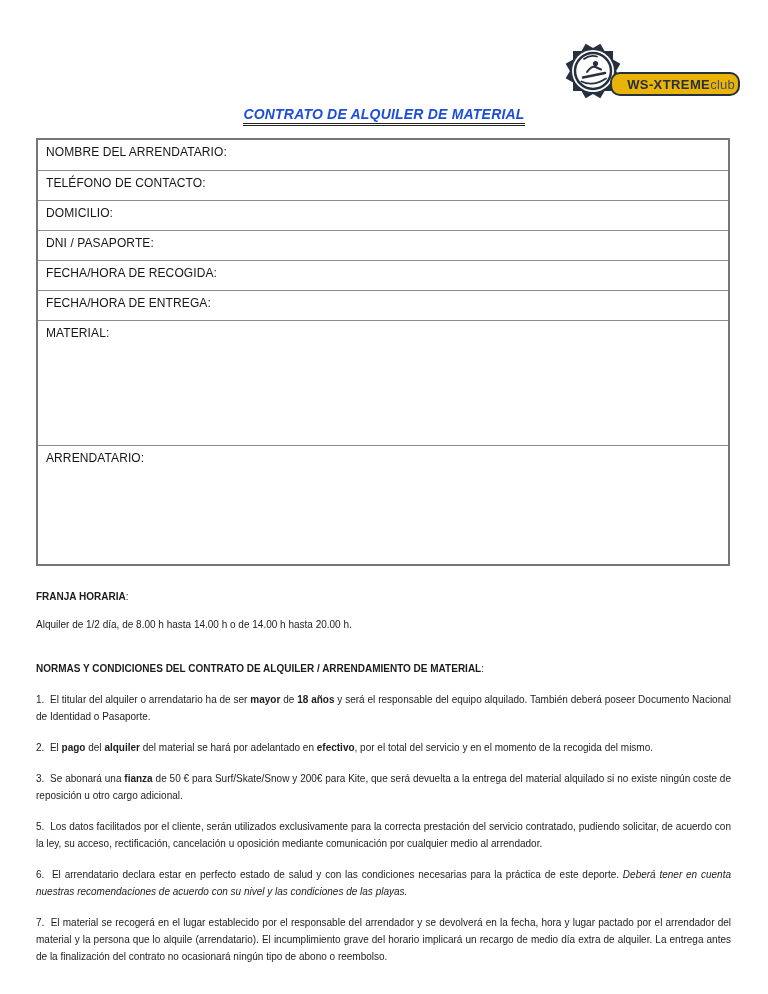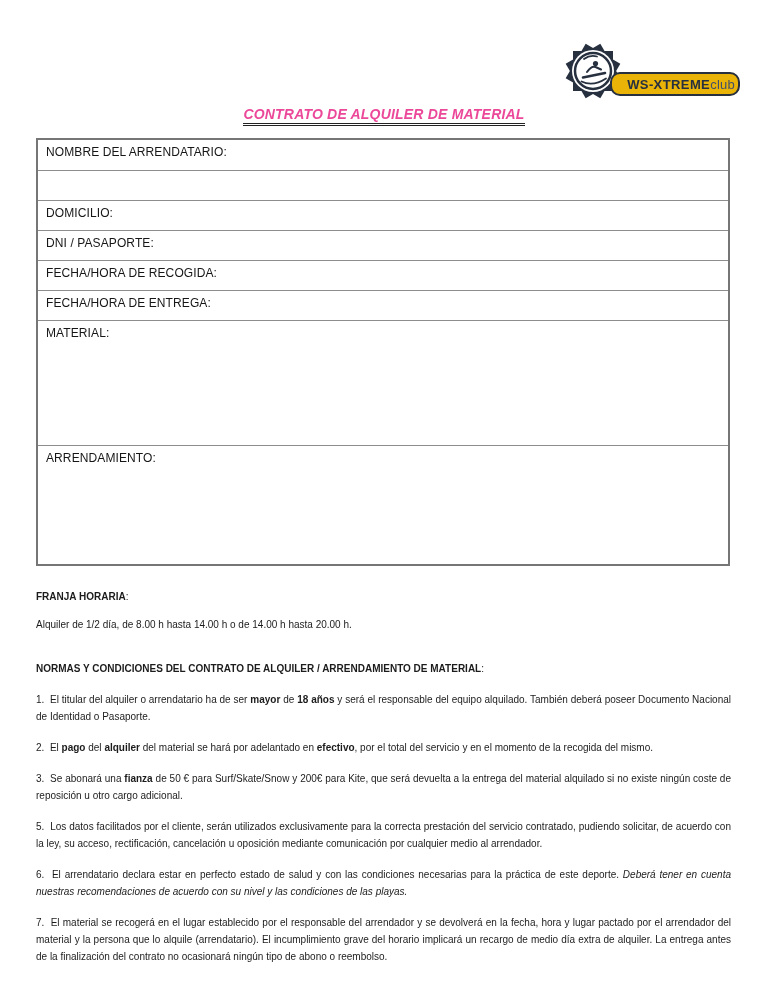--- a/index.html
+++ b/index.html
@@ -15,21 +15,21 @@
     border:2px solid #26303f;border-radius:10px;background:#eab308;
     display:flex;align-items:center;justify-content:center;box-sizing:border-box;
     padding-left:12px;white-space:nowrap;
   }
   .brand-bold{font-weight:700;font-size:13px;letter-spacing:.4px;color:#26303f;}
   .brand-light{font-weight:400;font-size:13px;letter-spacing:.2px;color:#43506a;}
   
   .title-wrap{position:absolute;top:105px;left:0;width:768px;text-align:center;}
   .doc-title{
     display:inline-block;margin:0;font-size:14px;font-weight:700;font-style:italic;
-    color:#ec4899;border-bottom:3px double #222;padding-bottom:1px;letter-spacing:.2px;
+    color:#1d4ed8;border-bottom:3px double #222;padding-bottom:1px;letter-spacing:.2px;
   }
   
   .form-table{
     position:absolute;top:138px;left:36px;width:694px;box-sizing:border-box;
     border:2px solid #767676;background:#fff;
   }
   .row{box-sizing:border-box;display:flex;flex-direction:column;padding:5px 8px 0 8px;}
   .row + .row{border-top:1px solid #8d8d8d;}
   .h-sm{height:30px;}
   .h-material{height:125px;}
@@ -75,20 +75,21 @@
   <div class="title-wrap">
     <h1 class="doc-title">CONTRATO DE ALQUILER DE MATERIAL</h1>
   </div>
 
   <div class="form-table">
     <div class="row h-sm">
       <span class="lbl">NOMBRE DEL ARRENDATARIO:</span>
       <div class="fill"></div>
     </div>
     <div class="row h-sm">
+      <span class="lbl">TELÉFONO DE CONTACTO:</span>
       <div class="fill"></div>
     </div>
     <div class="row h-sm">
       <span class="lbl">DOMICILIO:</span>
       <div class="fill"></div>
     </div>
     <div class="row h-sm">
       <span class="lbl">DNI / PASAPORTE:</span>
       <div class="fill"></div>
     </div>
@@ -98,21 +99,21 @@
     </div>
     <div class="row h-sm">
       <span class="lbl">FECHA/HORA DE ENTREGA:</span>
       <div class="fill"></div>
     </div>
     <div class="row h-material">
       <span class="lbl">MATERIAL:</span>
       <div class="fill"></div>
     </div>
     <div class="row h-obs">
-      <span class="lbl">ARRENDAMIENTO:</span>
+      <span class="lbl">ARRENDATARIO:</span>
       <div class="fill"></div>
     </div>
   </div>
 
   <div class="section franja">
     <p class="heading"><span class="b">FRANJA HORARIA</span><span>:</span></p>
     <p class="franja-body">Alquiler de 1/2 día, de 8.00 h hasta 14.00 h o de 14.00 h hasta 20.00 h.</p>
   </div>
 
   <div class="section normas">

